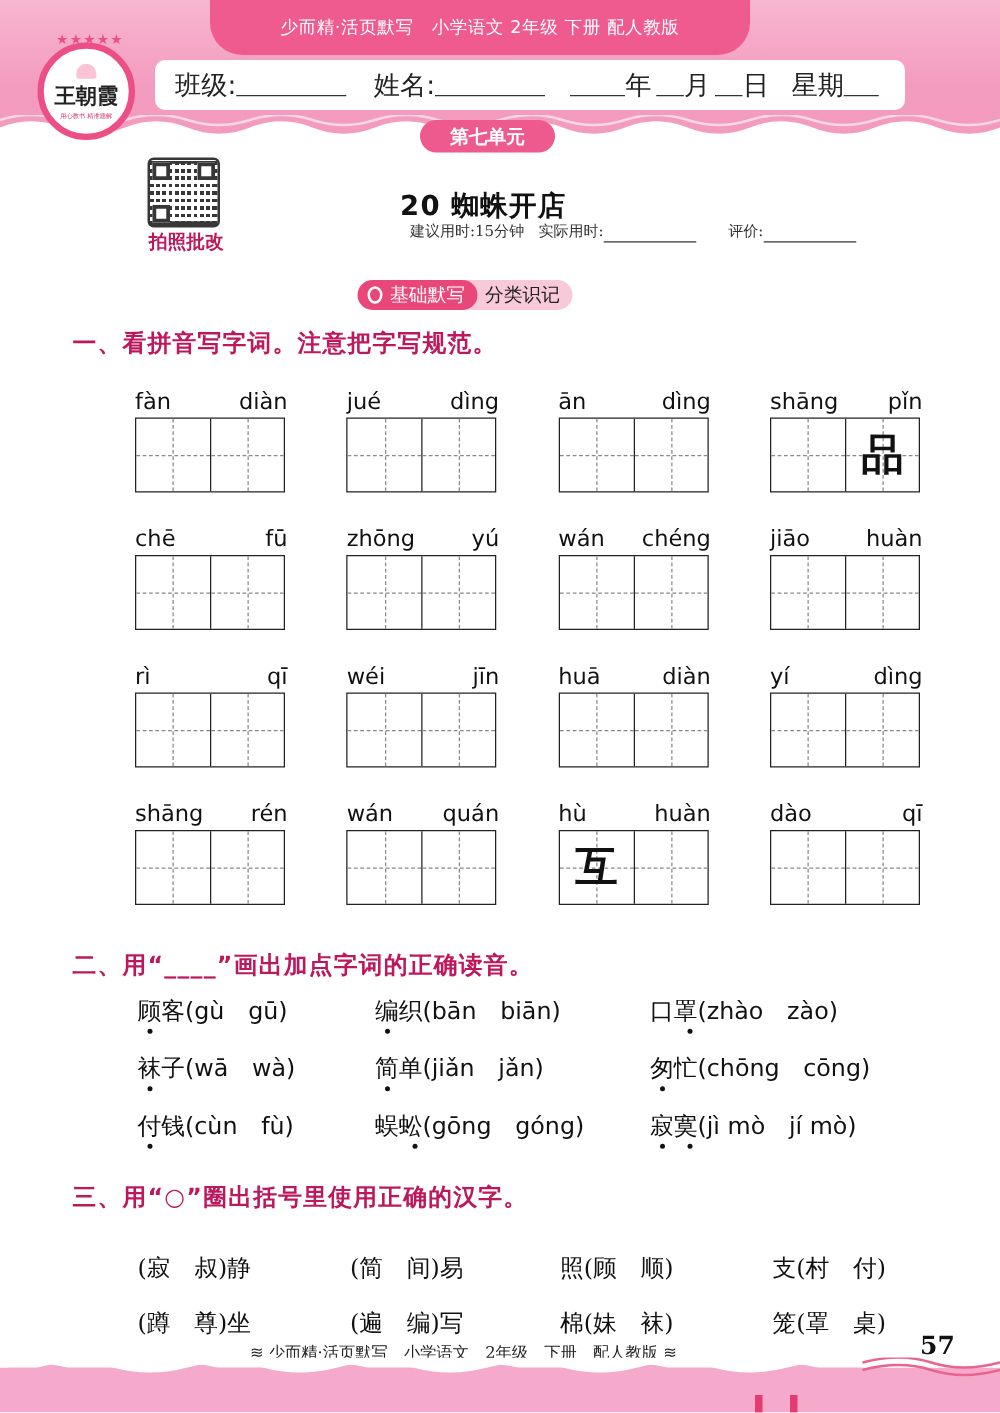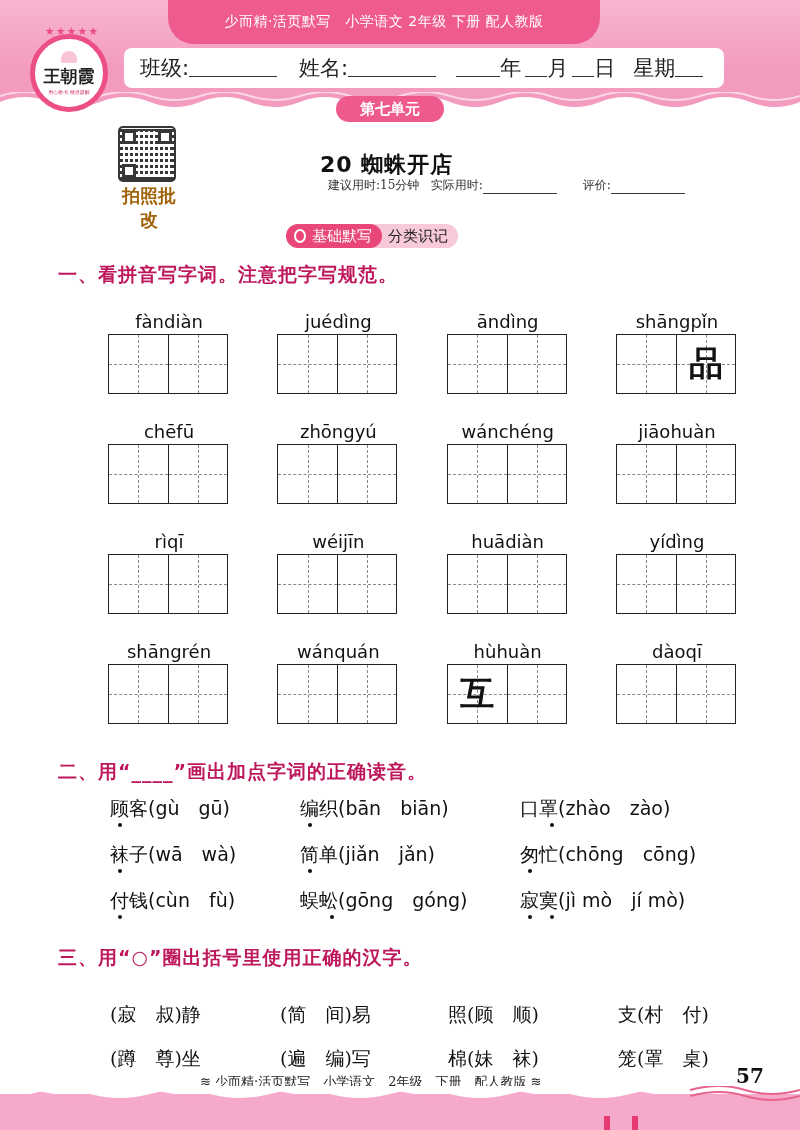--- a/index.html
+++ b/index.html
@@ -43,40 +43,40 @@
     display: flex; align-items: center; justify-content: center; z-index: 2;
   }
 
   
   .qr { position: absolute; left: 118px; top: 126px; width: 58px; height: 56px; border: 2px solid #222; border-radius: 5px; background:
       repeating-linear-gradient(0deg, #222 0 3px, #fff 3px 6px),
       #fff; opacity: 0.9; }
   .qr::before { content: ""; position: absolute; inset: 3px; background:
       repeating-linear-gradient(90deg, #fff 0 2px, transparent 2px 5px); }
   .qr .corner { position: absolute; width: 14px; height: 14px; border: 3px solid #222; background: #fff; }
-  .qr-label { position: absolute; left: 114px; top: 184px; width: 70px; font-size: 18px; text-align: center; font-weight: bold; color: #a16207; }
+  .qr-label { position: absolute; left: 114px; top: 184px; width: 70px; font-size: 15px; text-align: center; font-weight: bold; color: #be185d; }
   .lesson-title { position: absolute; left: 320px; top: 130px; font-size: 22px; font-weight: bold; color: #111; letter-spacing: 1px; margin-top: 20px; }
   .time-line { position: absolute; left: 328px; top: 177px; font-family: "DejaVu Serif", serif; font-size: 12px; color: #333; white-space: nowrap; }
   .time-line .blank { display: inline-block; width: 74px; border-bottom: 1px solid #333; height: 12px; vertical-align: bottom; margin-right: 22px; }
 
   .section-pill { position: absolute; left: 286px; top: 224px; height: 24px; display: flex; }
   .section-pill .main { background: #e94679; color: #fff; font-size: 15px; border-radius: 12px; padding: 0 10px 0 8px; display: flex; align-items: center; gap: 6px; z-index: 2; }
   .section-pill .medal { width: 12px; height: 14px; border: 2px solid #fff; border-radius: 50% 50% 50% 50%; position: relative; }
   .section-pill .sub { background: #f8c9d9; color: #222; font-size: 15px; border-radius: 0 12px 12px 0; padding: 0 10px 0 18px; margin-left: -12px; display: flex; align-items: center; }
 
   
   .q-heading { position: absolute; left: 58px; font-size: 19px; font-weight: bold; color: #be185d; letter-spacing: 1px; white-space: nowrap; }
   .q1 { top: 262px; }
   .q2 { top: 759px; }
   .q3 { top: 945px; }
 
   .grid-area { position: absolute; left: 108px; top: 300px; width: 630px; }
   .grid-row { display: flex; justify-content: space-between; height: 110px; }
   .word-item { width: 122px; position: relative; }
-  .word-item .pinyin { display: flex; justify-content: center; font-size: 18px; color: #111; height: 34px; align-items: flex-end; padding-bottom: 2px; font-family: "DejaVu Sans", sans-serif; }
+  .word-item .pinyin { display: flex; justify-content: space-between; font-size: 18px; color: #111; height: 34px; align-items: flex-end; padding-bottom: 2px; font-family: "DejaVu Sans", sans-serif; }
   .tianzige { display: flex; width: 120px; height: 60px; border: 1.5px solid #222; }
   .cell { width: 60px; height: 100%; position: relative; }
   .cell + .cell { border-left: 1.5px solid #222; }
   .cell::before { content: ""; position: absolute; left: 50%; top: 0; bottom: 0; border-left: 1px dashed #888; }
   .cell::after { content: ""; position: absolute; top: 50%; left: 0; right: 0; border-top: 1px dashed #888; }
   .cell .hint { position: absolute; inset: 0; display: flex; align-items: center; justify-content: center; font-family: "DejaVu Serif", serif; font-size: 34px; font-weight: bold; z-index: 1; color: #111; }
 
   .q2-grid { position: absolute; left: 110px; top: 796px; width: 640px; }
   .q2-row { display: flex; height: 46px; }
   .q2-item { font-size: 19px; color: #111; white-space: nowrap; position: relative; }

